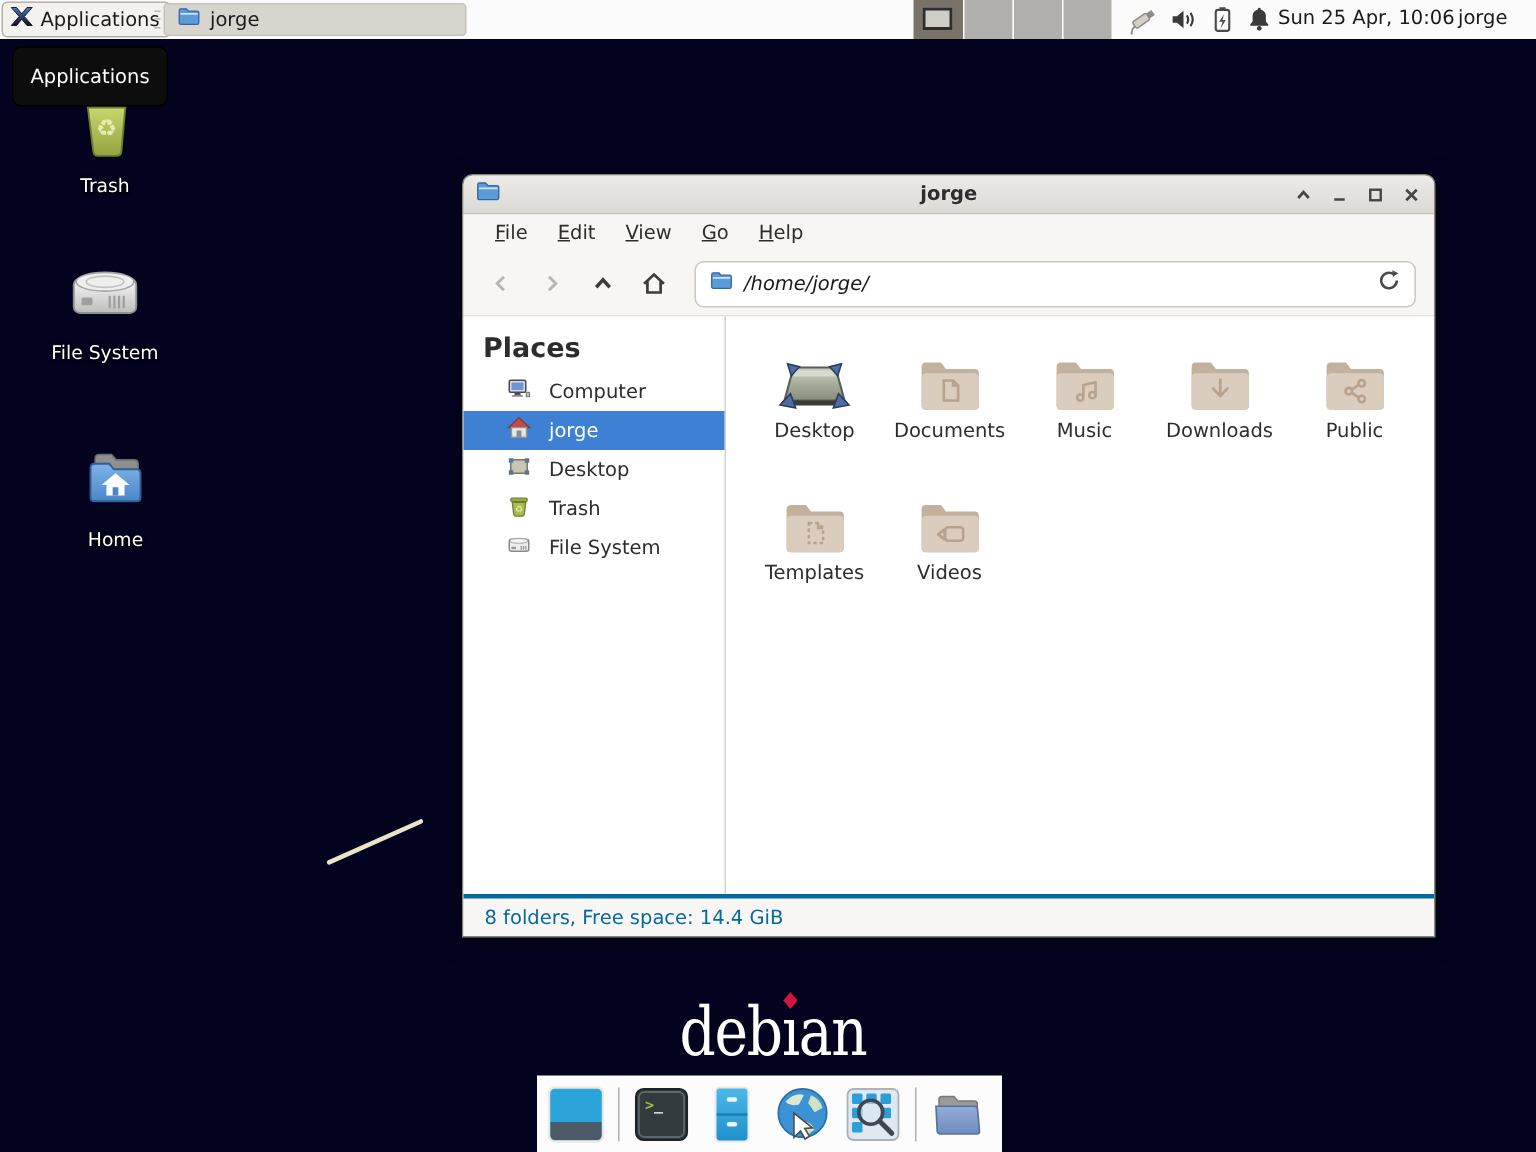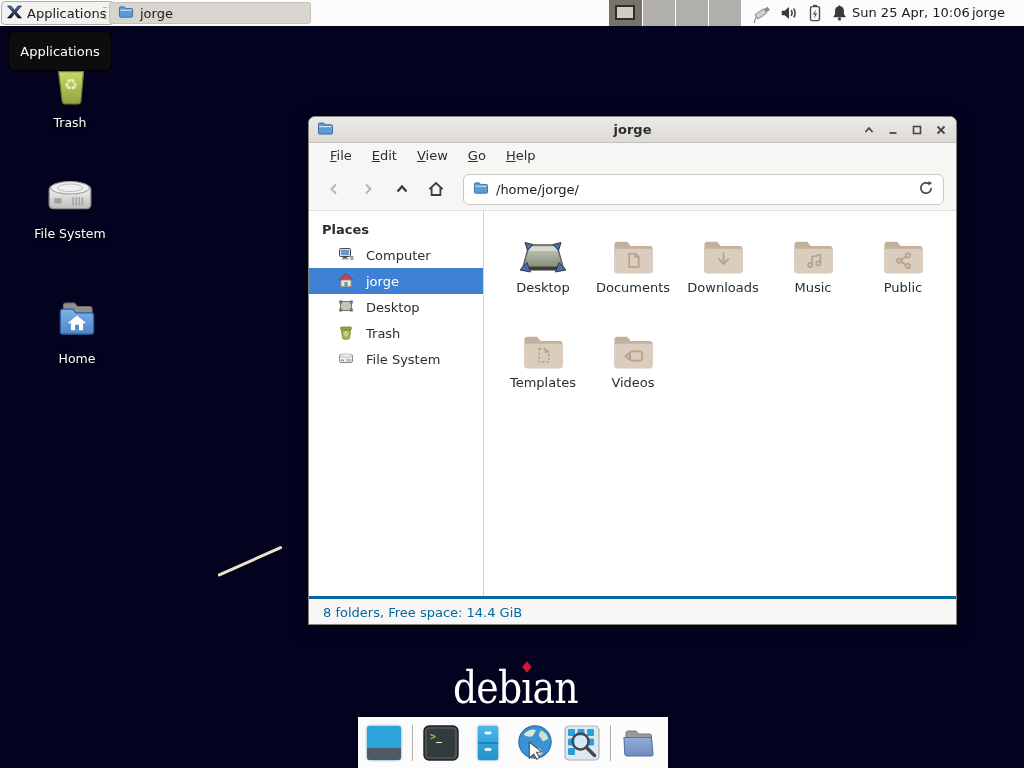--- a/index.html
+++ b/index.html
@@ -57,32 +57,32 @@
     height:26px; flex:0 0 26px; border-radius:6px 6px 0 0;
     background:linear-gradient(#ecebe8,#dcd9d5); border-bottom:1px solid #c4c1bb;
     display:flex; align-items:center; padding:0 8px; position:relative;
   }
   .win-title { position:absolute; left:0; right:0; text-align:center; font-weight:bold; font-size:13px; color:#2d2d2d; }
   .win-controls { margin-left:auto; display:flex; gap:9px; z-index:2; }
   .win-ctl { width:15px; height:15px; display:flex; align-items:center; justify-content:center; }
   .menubar { height:25px; flex:0 0 25px; background:#f7f6f4; display:flex; align-items:center; padding-left:12px; gap:2px; }
   .menu-item { display:inline-block; padding:3px 9px; font-size:13px; color:#2d2d2d; }
   .menu-item::first-letter { text-decoration:underline; }
-  .toolbar { height:42px; flex:0 0 42px; background:#f7f6f4; display:flex; align-items:center; padding:0 12px 0 12px; gap:8px; }
+  .toolbar { height:42px; flex:0 0 42px; background:#f7f6f4; display:flex; align-items:center; padding:0 12px 0 12px; gap:8px;font-style:italic; }
   .tool-btn { width:26px; height:26px; display:flex; align-items:center; justify-content:center; }
   .pathbar {
     flex:1; height:31px; margin-left:6px;
     background:#fff; border:1px solid #ccc8c2; border-radius:6px;
     display:flex; align-items:center; gap:7px; padding:0 9px;
     font-size:13px; color:#1a1a1a;
   }
   .pathbar .spacer { flex:1; }
   .win-body { flex:1; display:flex; min-height:0; border-top:1px solid #e3e0dc; }
   .sidebar { width:175px; flex:0 0 175px; background:#fff; border-right:1px solid #d6d3cf; padding-top:7px; }
-  .side-header { font-weight:bold; color:#2d2d2d; padding:4px 0 5px 13px; font-size:13px; }
+  .side-header { font-weight:bold; color:#2d2d2d; padding:4px 0 5px 13px; font-size:18px; }
   .side-item { height:26px; display:flex; align-items:center; gap:12px; padding-left:29px; color:#2d2d2d;text-align:center; }
   .side-item.selected { background:#3d80d4; color:#fff; }
   .files {
     flex:1; background:#fff; position:relative;
     display:grid; grid-template-columns:repeat(5,90px); grid-auto-rows:95px;
     padding:16px 0 0 14px; align-content:start;
   }
   .file-item { width:90px; display:flex; flex-direction:column; align-items:center; }
   .file-item .ficon { height:50px; display:flex; align-items:flex-end; justify-content:center; }
   .file-label { margin-top:3px; font-size:13px; color:#2d2d2d; }
@@ -373,42 +373,42 @@
           </svg>
         </span>
         <div class="file-label">Documents</div>
       </div>
 
       <div class="file-item">
         <span class="ficon">
           <svg width="47" height="42" viewBox="0 0 48 44">
             <path d="M4 10 q0-3 3-3 h10.5 l3.5 4.5 H41 q3 0 3 3 V37 q0 3-3 3 H7 q-3 0-3-3 z" fill="#c3b19d"></path>
             <rect x="4" y="14.5" width="40" height="25.5" rx="3" fill="#dbcdbd"></rect>
-            <g fill="none" stroke="#b7a28c" stroke-width="1.9" stroke-linecap="round" stroke-linejoin="round">
-              <path d="M24 19 v10"></path>
-                <polyline points="19,25 24,30.5 29,25"></polyline>
-            </g>
-          </svg>
-        </span>
-        <div class="file-label">Downloads</div>
-      </div>
-
-      <div class="file-item">
-        <span class="ficon">
-          <svg width="47" height="42" viewBox="0 0 48 44">
-            <path d="M4 10 q0-3 3-3 h10.5 l3.5 4.5 H41 q3 0 3 3 V37 q0 3-3 3 H7 q-3 0-3-3 z" fill="#c3b19d"></path>
-            <rect x="4" y="14.5" width="40" height="25.5" rx="3" fill="#dbcdbd"></rect>
             <g fill="none" stroke="#b7a28c" stroke-width="1.8">
               <circle cx="20.5" cy="31.5" r="2.2"></circle>
                 <circle cx="29" cy="29.8" r="2.2"></circle>
               <path d="M22.7 31.5 V22.7 l8.5-1.9 v9"></path>
             </g>
           </svg>
         </span>
         <div class="file-label">Music</div>
+      </div>
+
+      <div class="file-item">
+        <span class="ficon">
+          <svg width="47" height="42" viewBox="0 0 48 44">
+            <path d="M4 10 q0-3 3-3 h10.5 l3.5 4.5 H41 q3 0 3 3 V37 q0 3-3 3 H7 q-3 0-3-3 z" fill="#c3b19d"></path>
+            <rect x="4" y="14.5" width="40" height="25.5" rx="3" fill="#dbcdbd"></rect>
+            <g fill="none" stroke="#b7a28c" stroke-width="1.9" stroke-linecap="round" stroke-linejoin="round">
+              <path d="M24 19 v10"></path>
+                <polyline points="19,25 24,30.5 29,25"></polyline>
+            </g>
+          </svg>
+        </span>
+        <div class="file-label">Downloads</div>
       </div>
 
 
       <div class="file-item">
         <span class="ficon">
           <svg width="47" height="42" viewBox="0 0 48 44">
             <path d="M4 10 q0-3 3-3 h10.5 l3.5 4.5 H41 q3 0 3 3 V37 q0 3-3 3 H7 q-3 0-3-3 z" fill="#c3b19d"></path>
             <rect x="4" y="14.5" width="40" height="25.5" rx="3" fill="#dbcdbd"></rect>
             <g fill="none" stroke="#b7a28c" stroke-width="1.8">
               <circle cx="19.5" cy="27" r="2.3"></circle>

